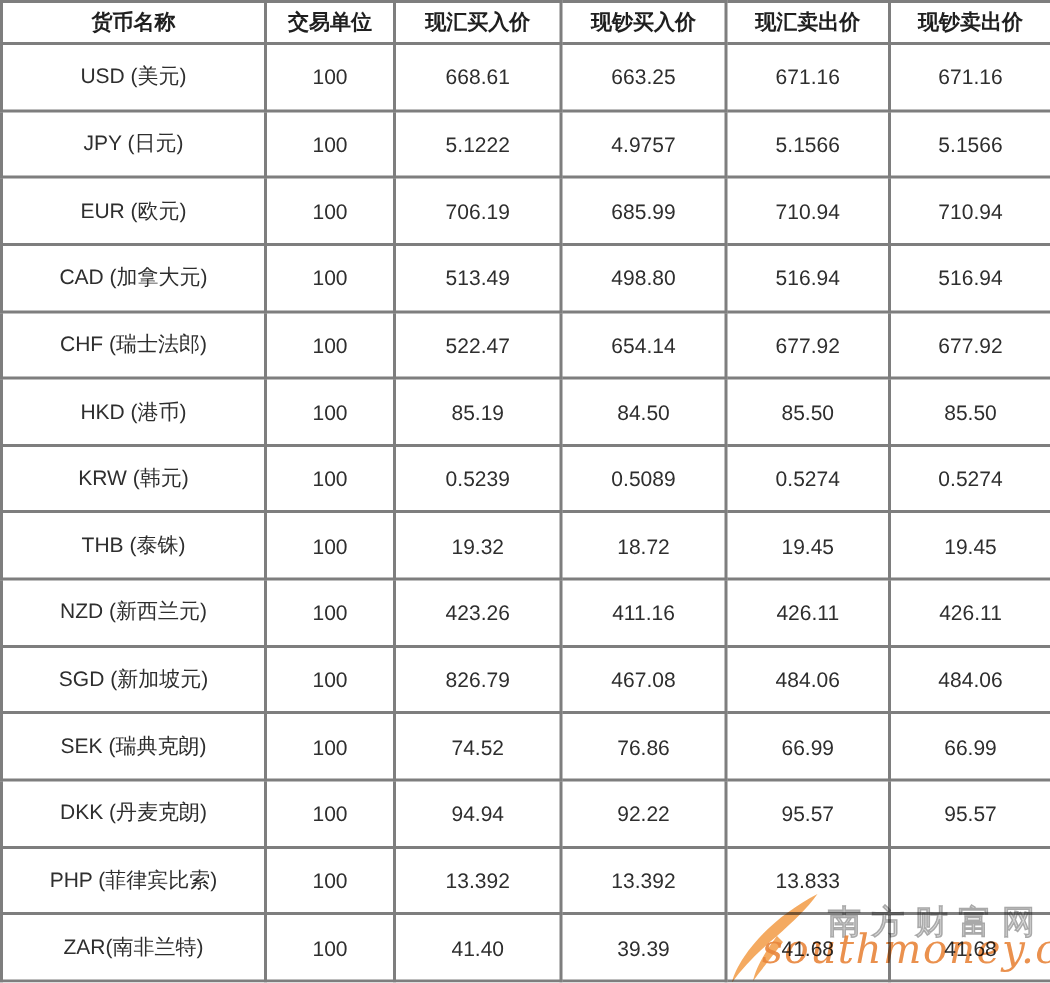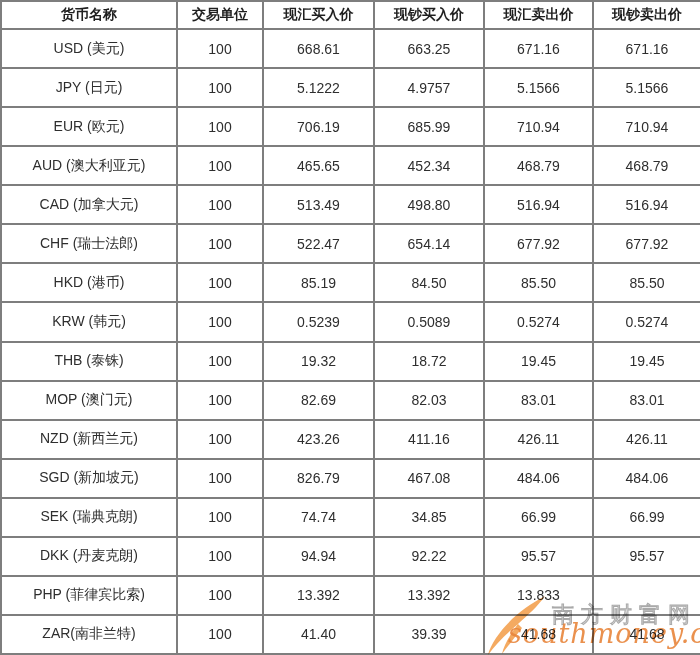--- a/index.html
+++ b/index.html
@@ -113,28 +113,20 @@
         </tr>
         <tr>
           <td>EUR (欧元)</td>
           <td>100</td>
           <td>706.19</td>
           <td>685.99</td>
           <td>710.94</td>
           <td>710.94</td>
         </tr>
         <tr>
-          <td>AUD (澳大利亚元)</td>
-          <td>100</td>
-          <td>465.65</td>
-          <td>452.34</td>
-          <td>468.79</td>
-          <td>468.79</td>
-        </tr>
-        <tr>
           <td>CAD (加拿大元)</td>
           <td>100</td>
           <td>513.49</td>
           <td>498.80</td>
           <td>516.94</td>
           <td>516.94</td>
         </tr>
         <tr>
           <td>CHF (瑞士法郎)</td>
           <td>100</td>
@@ -161,48 +153,40 @@
         </tr>
         <tr>
           <td>THB (泰铢)</td>
           <td>100</td>
           <td>19.32</td>
           <td>18.72</td>
           <td>19.45</td>
           <td>19.45</td>
         </tr>
         <tr>
-          <td>MOP (澳门元)</td>
-          <td>100</td>
-          <td>82.69</td>
-          <td>82.03</td>
-          <td>83.01</td>
-          <td>83.01</td>
-        </tr>
-        <tr>
           <td>NZD (新西兰元)</td>
           <td>100</td>
           <td>423.26</td>
           <td>411.16</td>
           <td>426.11</td>
           <td>426.11</td>
         </tr>
         <tr>
           <td>SGD (新加坡元)</td>
           <td>100</td>
           <td>826.79</td>
           <td>467.08</td>
           <td>484.06</td>
           <td>484.06</td>
         </tr>
         <tr>
           <td>SEK (瑞典克朗)</td>
           <td>100</td>
-          <td>74.74</td>
-          <td>34.85</td>
+          <td>74.52</td>
+          <td>76.86</td>
           <td>66.99</td>
           <td>66.99</td>
         </tr>
         <tr>
           <td>DKK (丹麦克朗)</td>
           <td>100</td>
           <td>94.94</td>
           <td>92.22</td>
           <td>95.57</td>
           <td>95.57</td>

